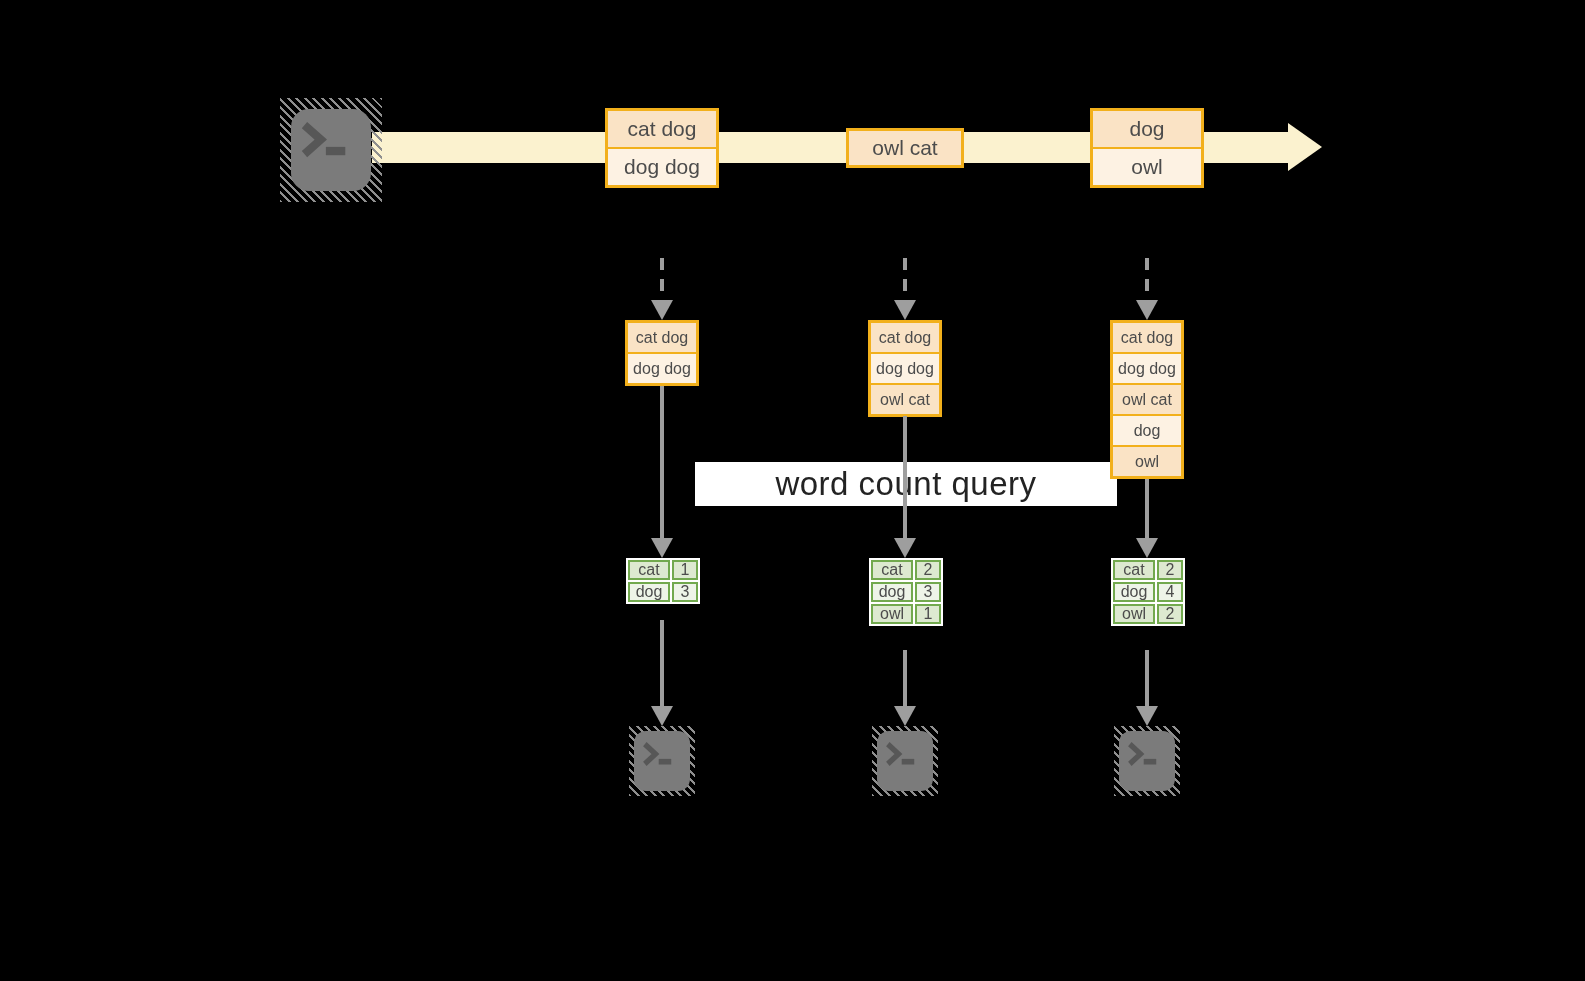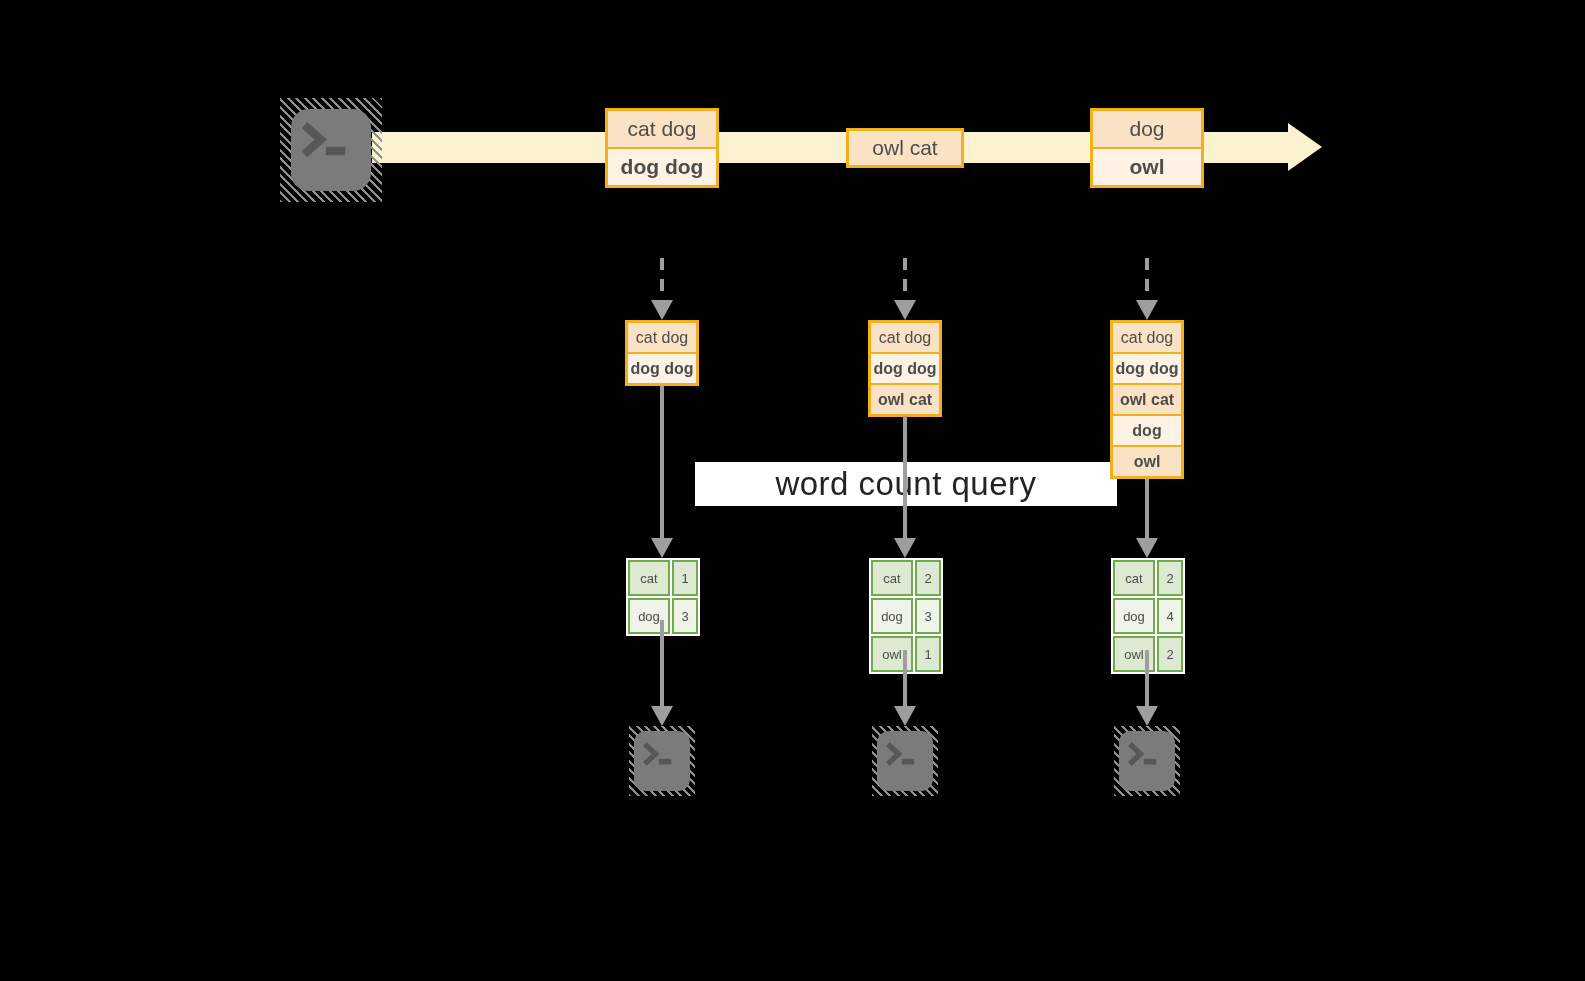--- a/index.html
+++ b/index.html
@@ -7,30 +7,30 @@
     position:relative;width:1585px;height:981px;background:#000;
     font-family:"Liberation Sans", sans-serif;overflow:hidden;
   }
   
   .band{position:absolute;left:372px;top:132px;width:916px;height:31px;background:var(--cream);z-index:1;}
   .band-head{position:absolute;left:1288px;top:123px;width:0;height:0;z-index:1;
     border-top:24px solid transparent;border-bottom:24px solid transparent;border-left:34px solid var(--cream);}
   
   .obox{position:absolute;box-sizing:border-box;border:3px solid var(--amber);background:var(--peach-light);z-index:2;}
   .ocell{display:flex;align-items:center;justify-content:center;color:#4c4c4c;}
-  .ocell + .ocell{border-top:2px solid var(--amber);font-weight:bold;}
+  .ocell + .ocell{border-top:2px solid var(--amber);}
   .ocell.dark{background:var(--peach-dark);}
   .ocell.light{background:var(--peach-light);}
   .ocell.big{height:36px;font-size:21px;}
   .ocell.mid{height:34px;font-size:21px;}
   .ocell.small{height:29px;font-size:16px;}
   
   .gtable{position:absolute;background:#fff;padding:2px;display:grid;grid-template-columns:42px 26px;gap:2px;z-index:2;}
-  .gcell{box-sizing:border-box;height:36px;border:2px solid var(--green);display:flex;align-items:center;justify-content:center;
-    font-size:13px;color:#4c4c4c;}
+  .gcell{box-sizing:border-box;height:20px;border:2px solid var(--green);display:flex;align-items:center;justify-content:center;
+    font-size:16px;color:#4c4c4c;}
   .gcell.dark{background:var(--sage-dark);}
   .gcell.light{background:var(--sage-light);}
   
   .vline{position:absolute;width:4px;background:var(--gray);z-index:3;}
   .vdash{position:absolute;width:4px;z-index:3;
     background:repeating-linear-gradient(180deg,var(--gray) 0 12px,transparent 12px 21px);}
   .ahead{position:absolute;width:0;height:0;z-index:3;
     border-left:11px solid transparent;border-right:11px solid transparent;border-top:20px solid var(--gray);}
   
   .qlabel{position:absolute;left:695px;top:462px;width:422px;height:44px;background:#fff;z-index:4;

